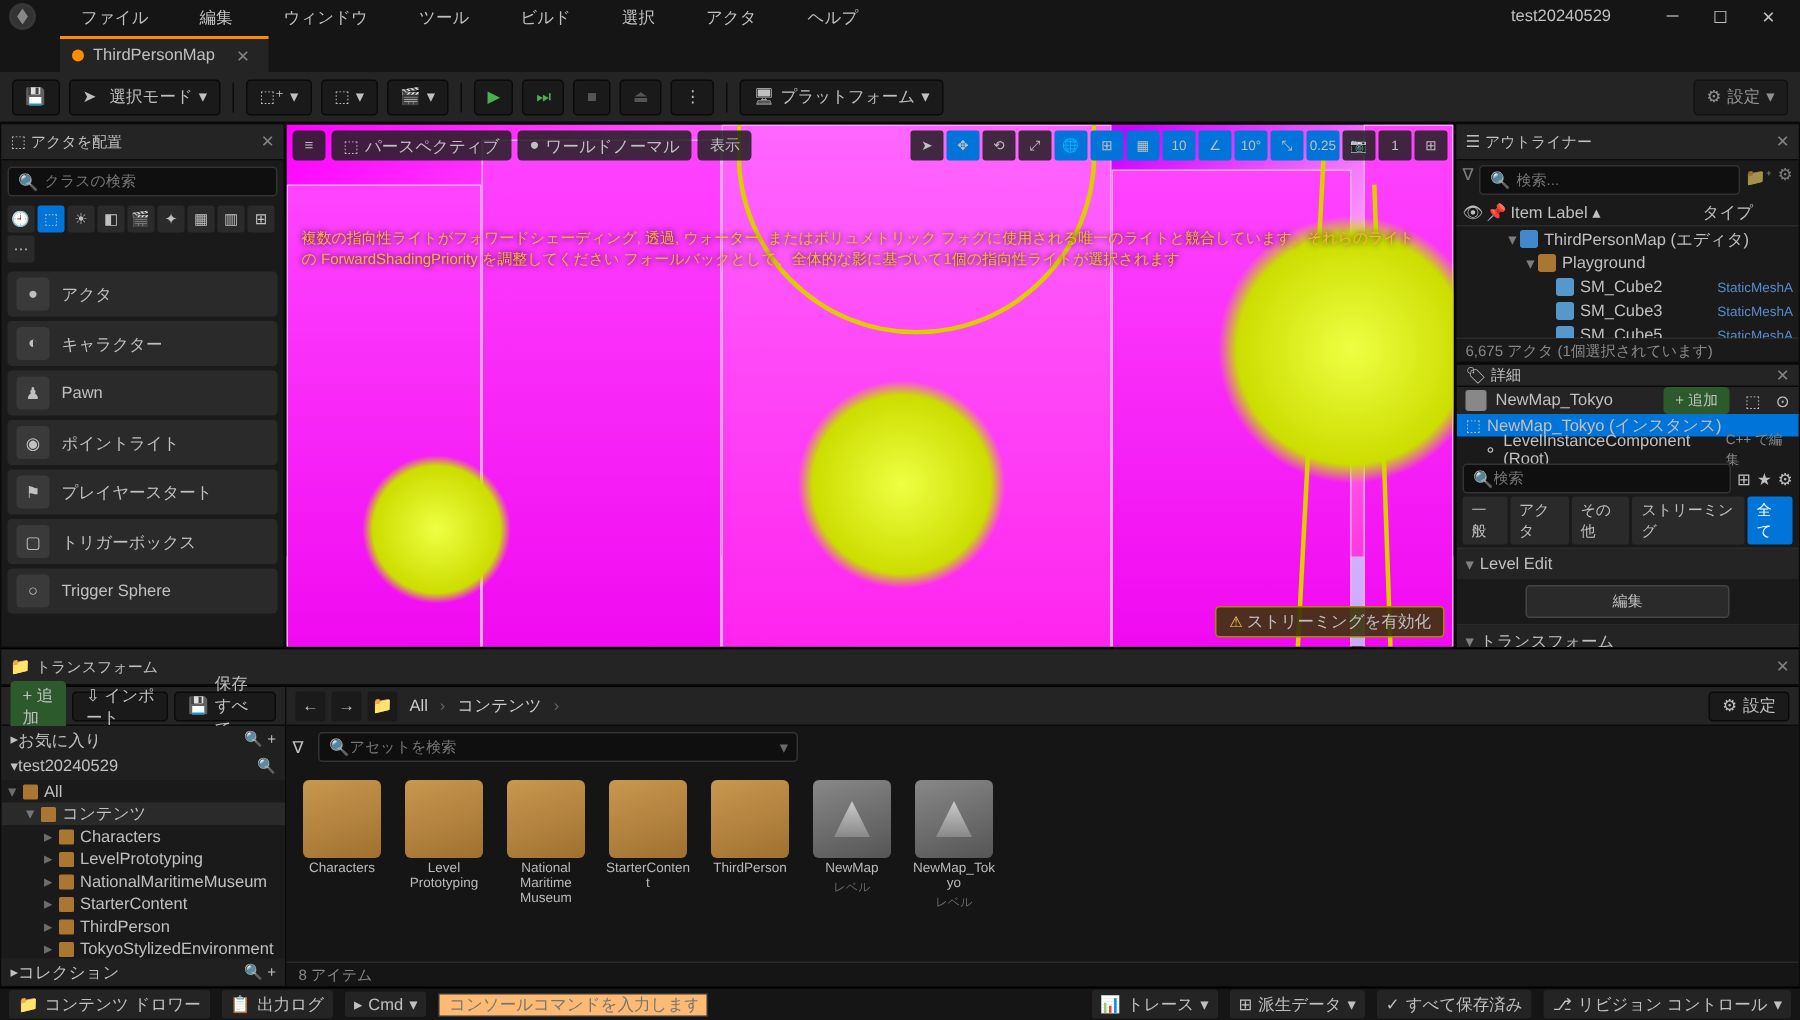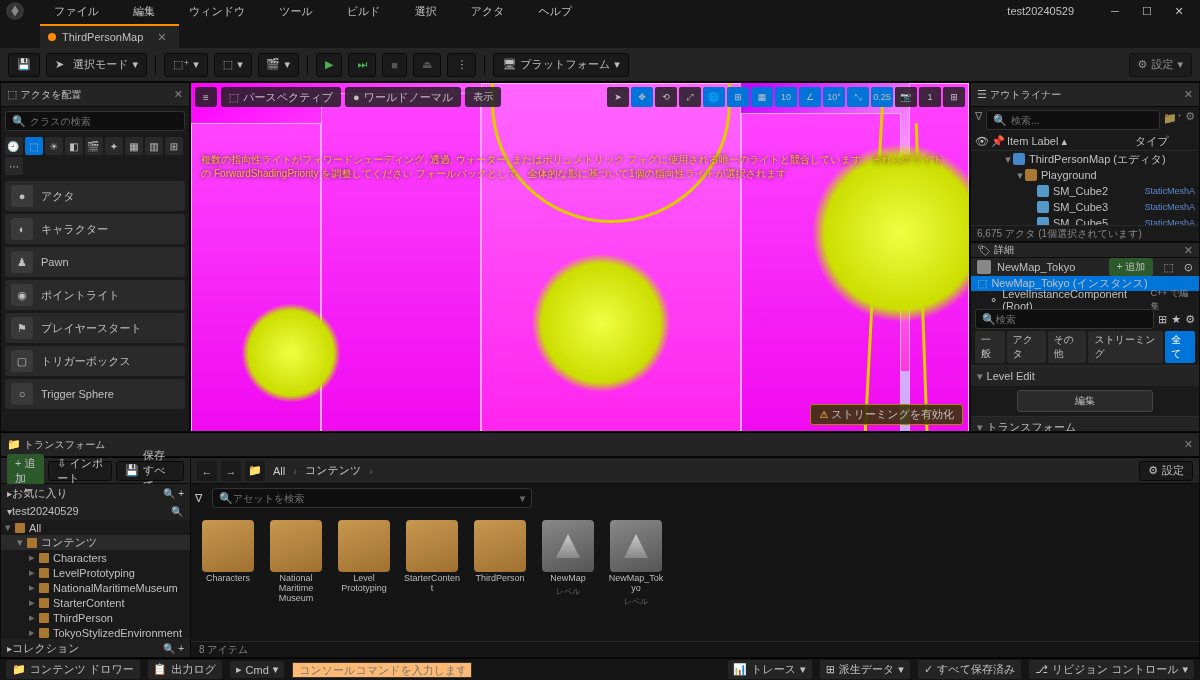--- a/index.html
+++ b/index.html
@@ -509,25 +509,25 @@
             <span style="opacity:.5">▾</span>
           </div>
       </div>
       <div class="cb-grid" id="cb-grid">
           <div class="cb-item">
             <div class="thumb "></div>
             <div class="lbl">Characters</div>
           </div>
           <div class="cb-item">
             <div class="thumb "></div>
+            <div class="lbl">Level Prototyping</div>
+          </div>
+          <div class="cb-item">
+            <div class="thumb "></div>
             <div class="lbl">National Maritime Museum</div>
-          </div>
-          <div class="cb-item">
-            <div class="thumb "></div>
-            <div class="lbl">Level Prototyping</div>
           </div>
           <div class="cb-item">
             <div class="thumb "></div>
             <div class="lbl">StarterContent</div>
           </div>
           <div class="cb-item">
             <div class="thumb "></div>
             <div class="lbl">ThirdPerson</div>
           </div>
           <div class="cb-item">

